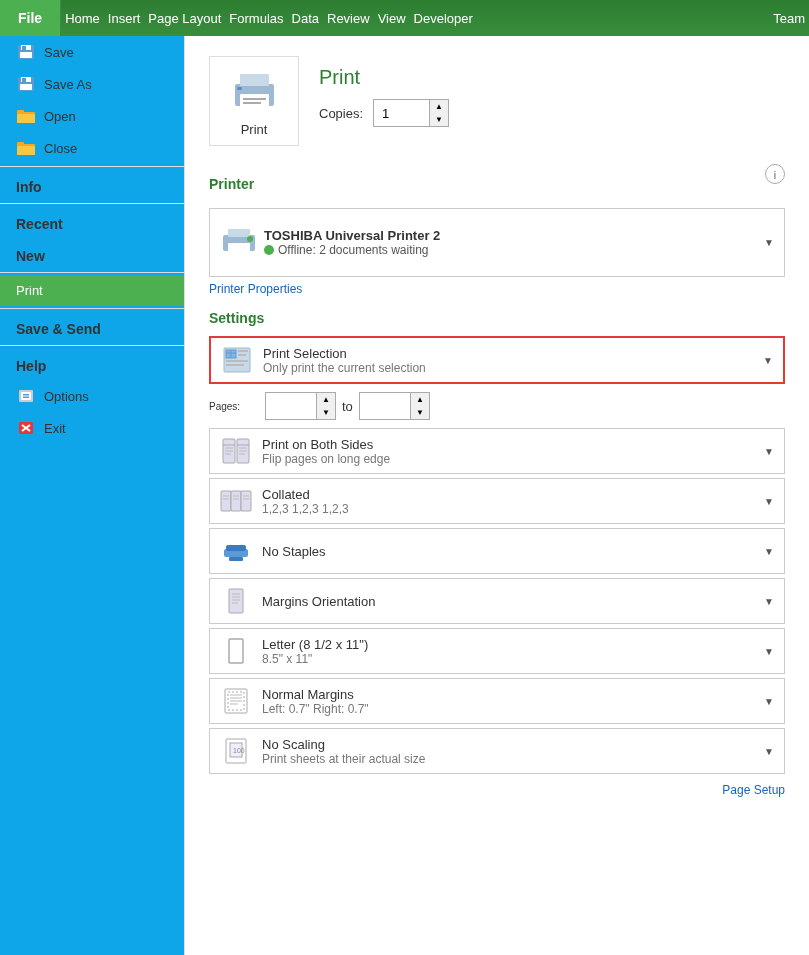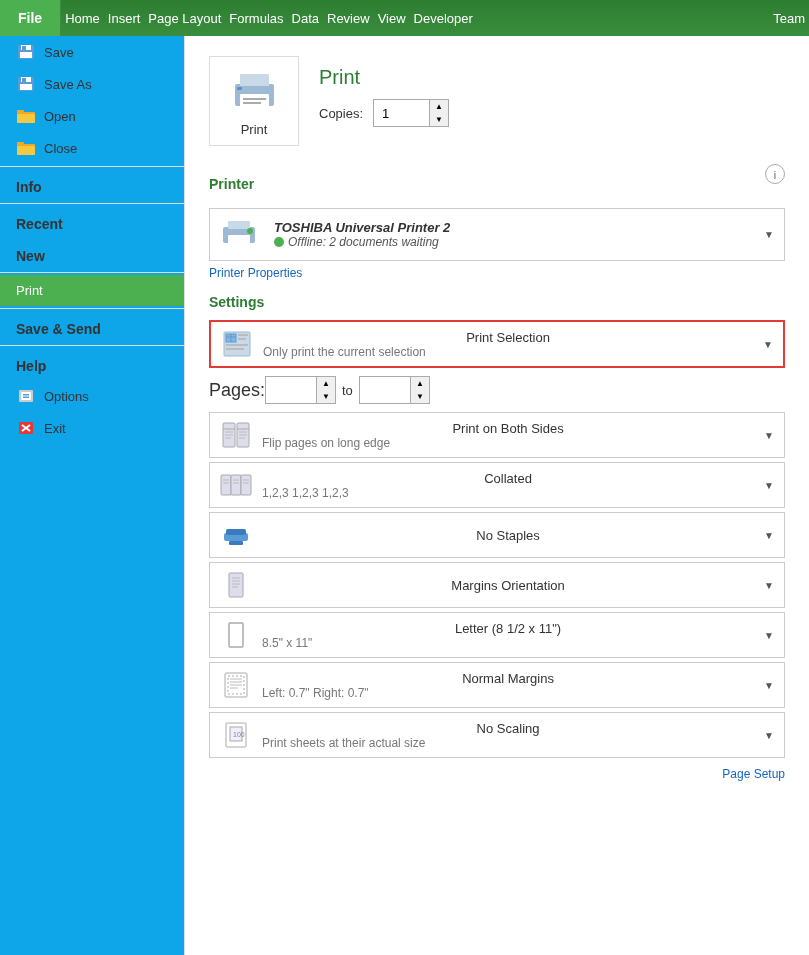--- a/index.html
+++ b/index.html
@@ -63,49 +63,49 @@
     .section-header { font-size: 14px; color: #2e7d32; margin-bottom: 10px; margin-top: 10px; font-weight: bold; }
 
     
     .printer-section { position: relative; margin-bottom: 14px; }
     .info-icon {
       position: absolute; right: 0; top: -2px; width: 20px; height: 20px;
       border: 1px solid #aaa; border-radius: 50%; display: flex; align-items: center;
       justify-content: center; font-size: 11px; color: #666; cursor: pointer;
     }
     .printer-dropdown {
-      border: 1px solid #ccc; padding: 8px 10px; display: flex; align-items: center; gap: 14px;
-      cursor: pointer; background: white; position: relative; font-style: italic;
+      border: 1px solid #ccc; padding: 16px 10px; display: flex; align-items: center; gap: 4px;
+      cursor: pointer; background: white; position: relative;
     }
     .printer-dropdown .printer-info { flex: 1; }
     .printer-name { font-size: 13px; color: #333; font-weight: 600; }
     .printer-status { font-size: 12px; color: #555; display: flex; align-items: center; gap: 4px; }
     .status-dot { width: 10px; height: 10px; background: #4caf50; border-radius: 50%; }
     .dropdown-arrow { font-size: 10px; color: #555; }
     .printer-props-row { text-align: left; margin-top: 4px; }
     .printer-props-link { color: #1565c0; font-size: 12px; cursor: pointer; text-decoration: none; }
 
     
     .settings-section { }
     .setting-row {
       border: 1px solid #ccc; padding: 6px 10px; display: flex; align-items: center; gap: 10px;
       cursor: pointer; background: white; margin-bottom: 4px; position: relative;
     }
     .setting-row.highlighted { border: 2px solid #e53935; }
     .setting-icon { width: 32px; height: 32px; flex-shrink: 0; display: flex; align-items: center; justify-content: center; }
     .setting-text { flex: 1; }
-    .setting-main { font-size: 13px; color: #333; text-align: center; }
+    .setting-main { font-size: 13px; color: #333; }
     .setting-sub { font-size: 12px; color: #777; }
     .setting-arrow { font-size: 10px; color: #555; }
 
     
     .pages-row {
       display: flex; align-items: center; gap: 6px; padding: 4px 0; margin-bottom: 4px;
     }
-    .pages-label { font-size: 18px; color: #333; width: 50px; }
+    .pages-label { font-size: 10px; color: #333; width: 50px; }
     .pages-input-wrap { display: flex; align-items: stretch; border: 1px solid #aaa; }
     .pages-input { width: 50px; height: 24px; border: none; padding: 0 6px; font-size: 13px; outline: none; }
     .pages-spinners { display: flex; flex-direction: column; border-left: 1px solid #aaa; }
     .pages-to { font-size: 13px; color: #333; }
 
     
     .printer-icon-img { width: 55px; height: 50px; }
 
     
     .page-setup-row { text-align: right; margin-top: 8px; }

